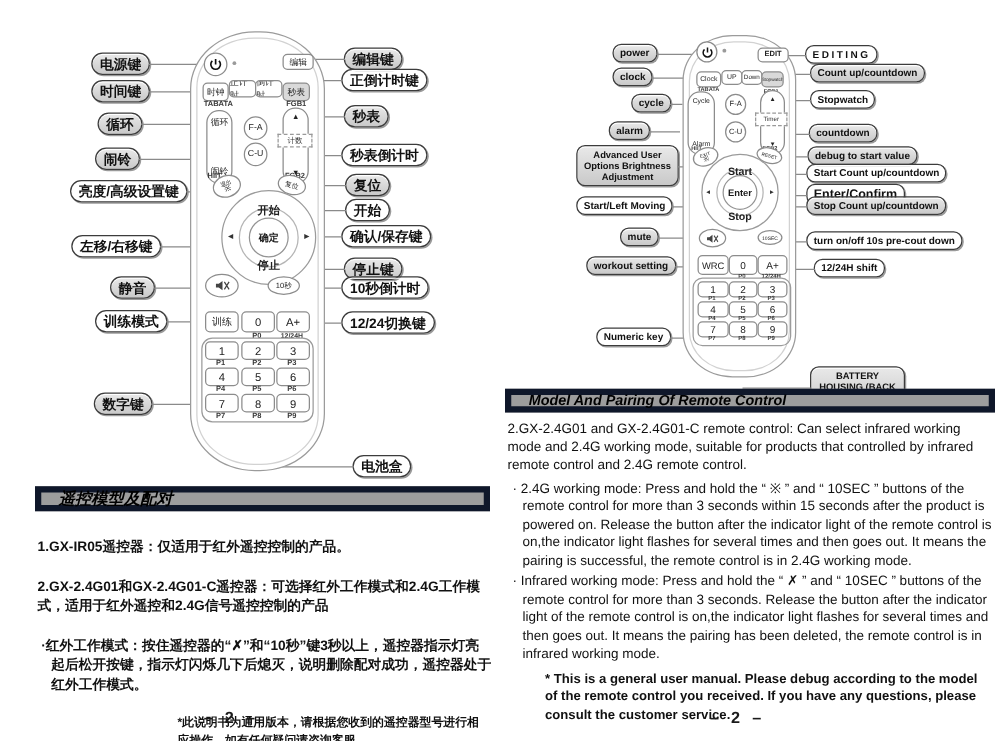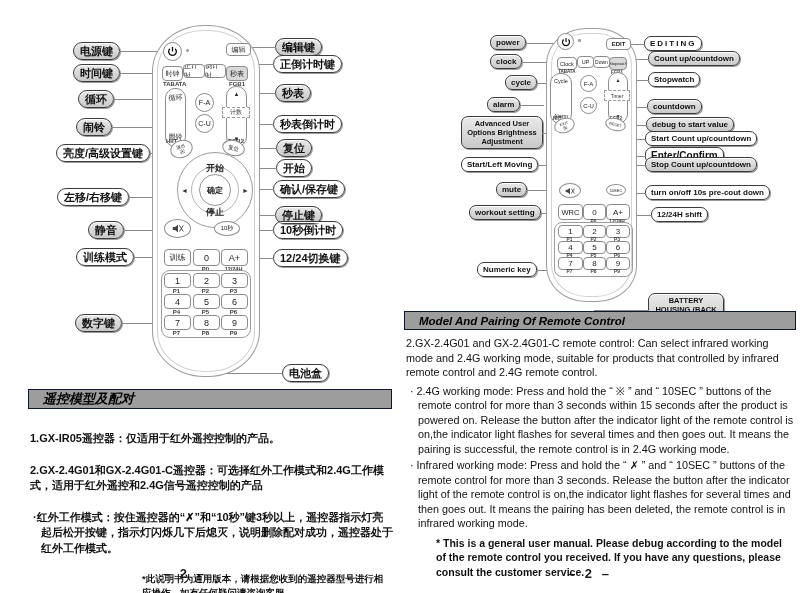--- a/index.html
+++ b/index.html
@@ -30,21 +30,21 @@
   .ml{position:absolute;font-size:6px;color:#3a3a3a;white-space:nowrap;font-weight:bold;}
   .dash{position:absolute;border:1px dashed #999;background:#fff;display:flex;align-items:center;justify-content:center;font-size:6px;color:#333;}
   .dpad{position:absolute;border:1px solid #9b9b9b;border-radius:50%;}
   .ring{position:absolute;inset:13px;border:1px solid #b5b5b5;border-radius:50%;}
   .enterbtn{position:absolute;left:50%;top:50%;transform:translate(-50%,-50%);
     border:1px solid #949494;border-radius:50%;display:flex;align-items:center;justify-content:center;
     font-weight:bold;font-size:8px;background:#fff;}
   .dtxt{position:absolute;left:0;width:100%;text-align:center;font-weight:bold;font-size:9px;color:#222;}
   .arr{position:absolute;top:50%;transform:translateY(-50%);font-size:7px;color:#333;}
   
-  .secbar{position:absolute;background:#9d9d9d;border:1px solid #0f172a;color:#000;
+  .secbar{position:absolute;background:#9d9d9d;border:5px solid #0f172a;color:#000;
     font-style:italic;font-weight:bold;display:flex;align-items:center;padding-left:14px;box-sizing:border-box;}
   .body-cn{position:absolute;font-size:11px;font-weight:bold;line-height:15.5px;color:#111;}
   .body-cn p{margin:16px 0 4px 0;}
   .body-cn p.ind{padding-left:11px;text-indent:-8px;}
   .body-en{position:absolute;font-size:10.8px;line-height:14.5px;color:#111;}
   .body-en p{margin:0 0 2px 0;}
   .body-en p.ind{padding-left:12px;text-indent:-8px;}
   .note-cn{margin-left:112px !important;width:250px;font-size:9.5px !important;line-height:13.5px !important;}
   .note-en{margin-left:30px !important;width:352px;font-weight:bold;font-size:10.5px !important;}
   .pn{position:absolute;font-size:13px;font-weight:bold;text-align:center;letter-spacing:3px;}
@@ -216,20 +216,28 @@
         <span>▼</span>
       </div>
       <div class="dash" style="left:57px;top:61px;width:24px;height:9px;font-size:5px">Timer</div>
       <span class="ml" style="left:6px;top:87px;font-size:4.5px">HIIT</span>
       <span class="ml" style="left:63px;top:87px;font-size:4.5px">FGB2</span>
       <div class="btn oval" style="left:7px;top:89px;width:19px;height:13px;transform:rotate(-18deg);flex-direction:column;line-height:4px">
         <span style="font-size:3.8px">EXIT</span>
         <span style="font-size:5.5px">※</span>
       </div>
       <div class="btn oval" style="left:58px;top:89px;width:19px;height:11px;transform:rotate(14deg);font-size:3.8px">RESET</div>
+      <div class="dpad" style="left:14px;top:94px;width:60px;height:60px">
+        <div class="ring" style="inset:11px"></div>
+        <span class="dtxt" style="top:8px;font-size:8.5px">Start</span>
+        <span class="dtxt" style="bottom:6px;font-size:8.5px">Stop</span>
+        <span class="arr" style="left:2px;font-size:5px">◄</span>
+        <span class="arr" style="right:2px;font-size:5px">►</span>
+        <div class="enterbtn" style="width:26px;height:26px;font-size:7.5px">Enter</div>
+      </div>
       <div class="btn oval" style="left:12px;top:154px;width:20px;height:13px">
         <svg width="10" height="8" viewBox="0 0 16 12">
             <path d="M1 4h3l4-3v10L4 8H1z" fill="#444"></path>
             <path d="M10 2l5 8M15 2l-5 8" stroke="#444" stroke-width="1.3"></path>
           </svg>
       </div>
       <div class="btn oval" style="left:59px;top:155px;width:18px;height:10px;font-size:4px">10SEC</div>
       <div class="btn" style="left:11px;top:175px;width:23px;height:14px;font-size:7.5px">WRC</div>
       <div class="btn" style="left:36px;top:175px;width:21px;height:14px;font-size:8px">0</div>
       <div class="btn" style="left:59px;top:175px;width:22px;height:14px;font-size:8px">A+</div>

